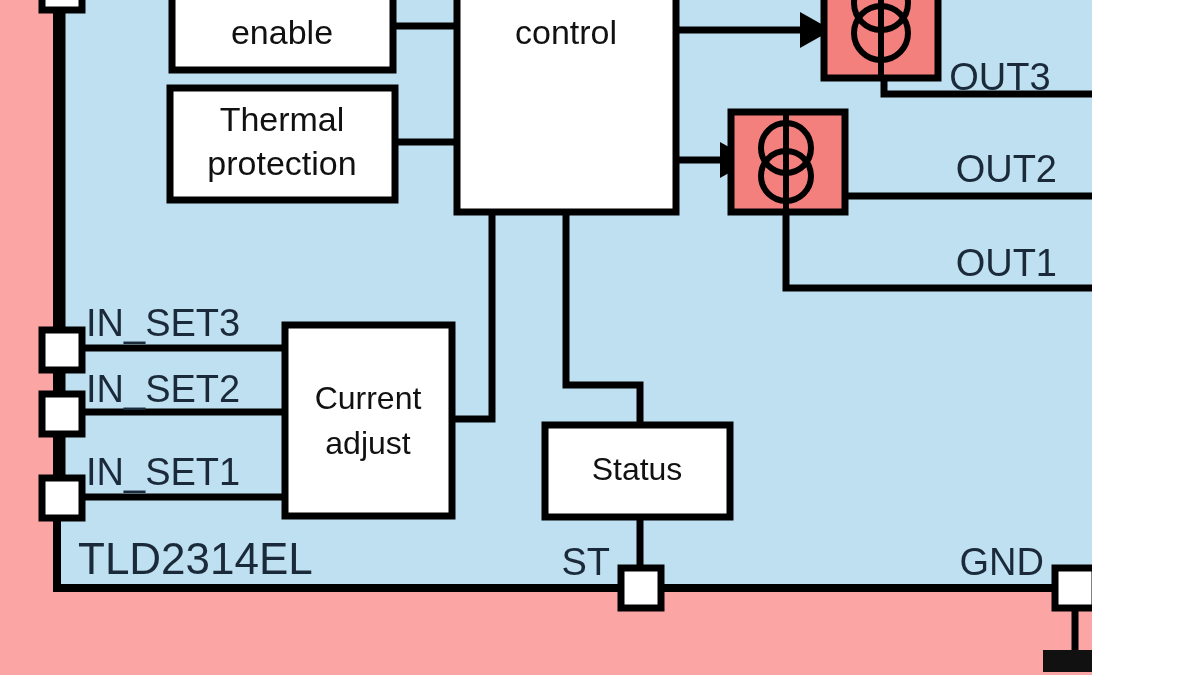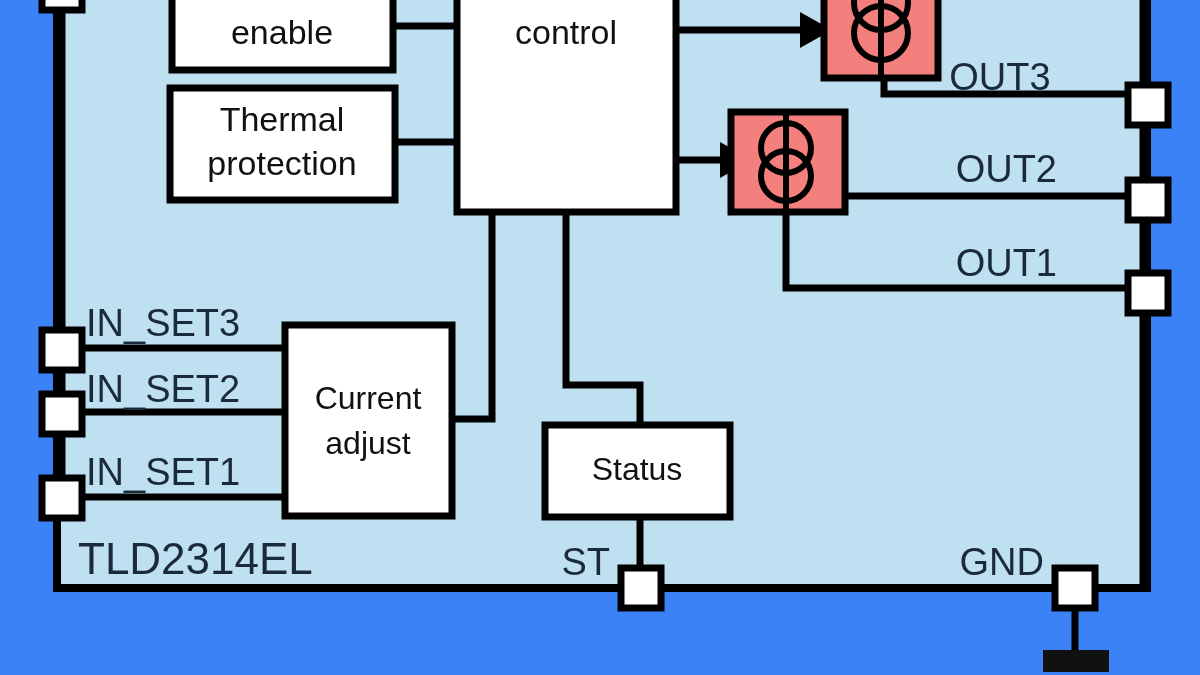--- a/index.html
+++ b/index.html
@@ -5,23 +5,23 @@
   html, body {
     margin: 0;
     padding: 0;
     background: #ffffff;
   }
   body {
     font-family: "Liberation Sans", sans-serif;
   }
   #stage {
     position: relative;
-    width: 1200px;
+    width: 1092px;
     height: 675px;
-    background: #3b82f6;
+    background: #fca5a5;
     overflow: hidden;
   }
   #stage svg {
     position: absolute;
     left: 0;
     top: 0;
   }
   .blk-label {
     font-family: "Liberation Sans", sans-serif;
     text-anchor: middle;

